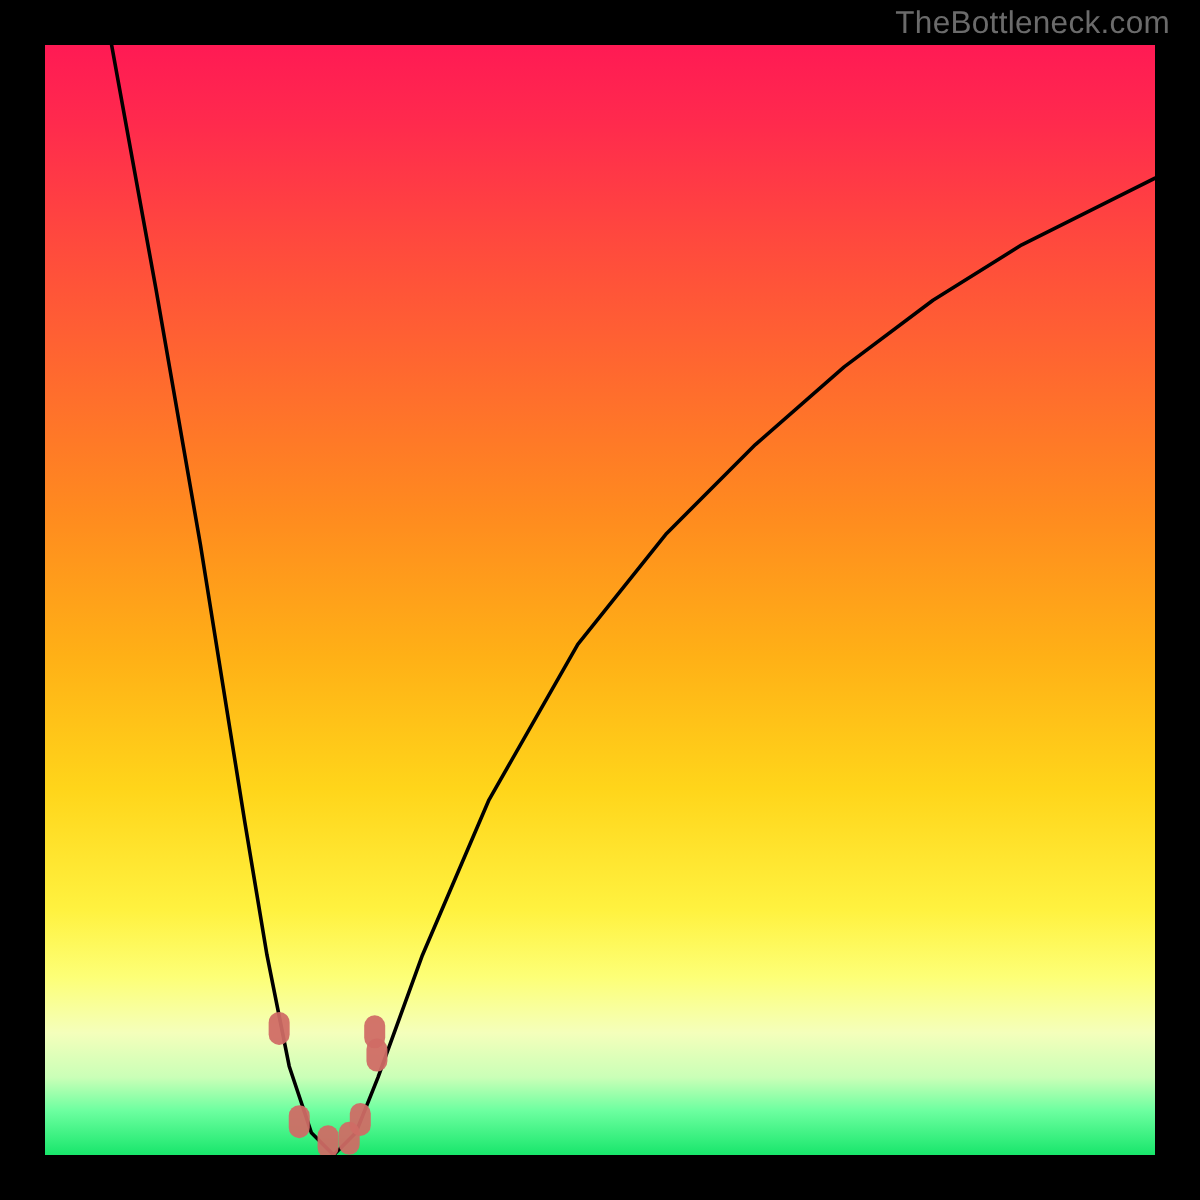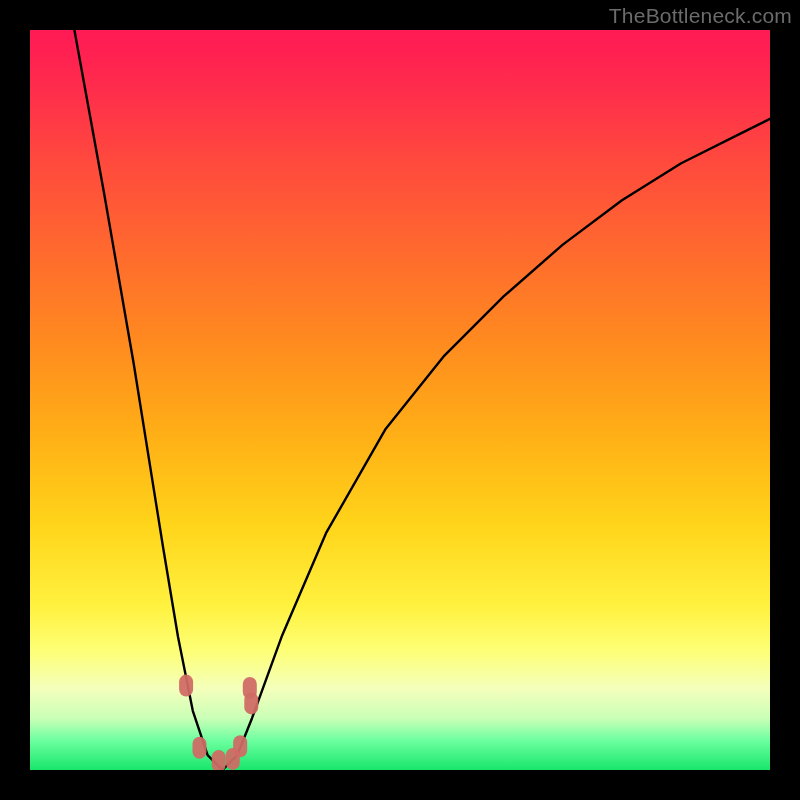--- a/index.html
+++ b/index.html
@@ -13,21 +13,21 @@
     #ff6a2e 30%,
     #ff8a1f 42%,
     #ffb016 55%,
     #ffd51a 67%,
     #fff240 78%,
     #fdff77 84%,
     #f4ffbb 89%,
     #caffb7 93%,
     #6dffa0 96%,
     #18e66b 100%)}
-.watermark{position:absolute;right:8px;top:4px;color:#6b6b6b;font-size:21px;letter-spacing:0.2px}
+.watermark{position:absolute;right:20px;top:4px;color:#6b6b6b;font-size:21px;letter-spacing:0.2px}
 svg{position:absolute;left:0;top:0}
 .pt{fill:#cf6b65;opacity:0.94}
 </style>
 </head>
 <body>
 
 <div class="stage">
   <div class="watermark">TheBottleneck.com</div>
   <div class="plot">
     <div class="grad"></div>

